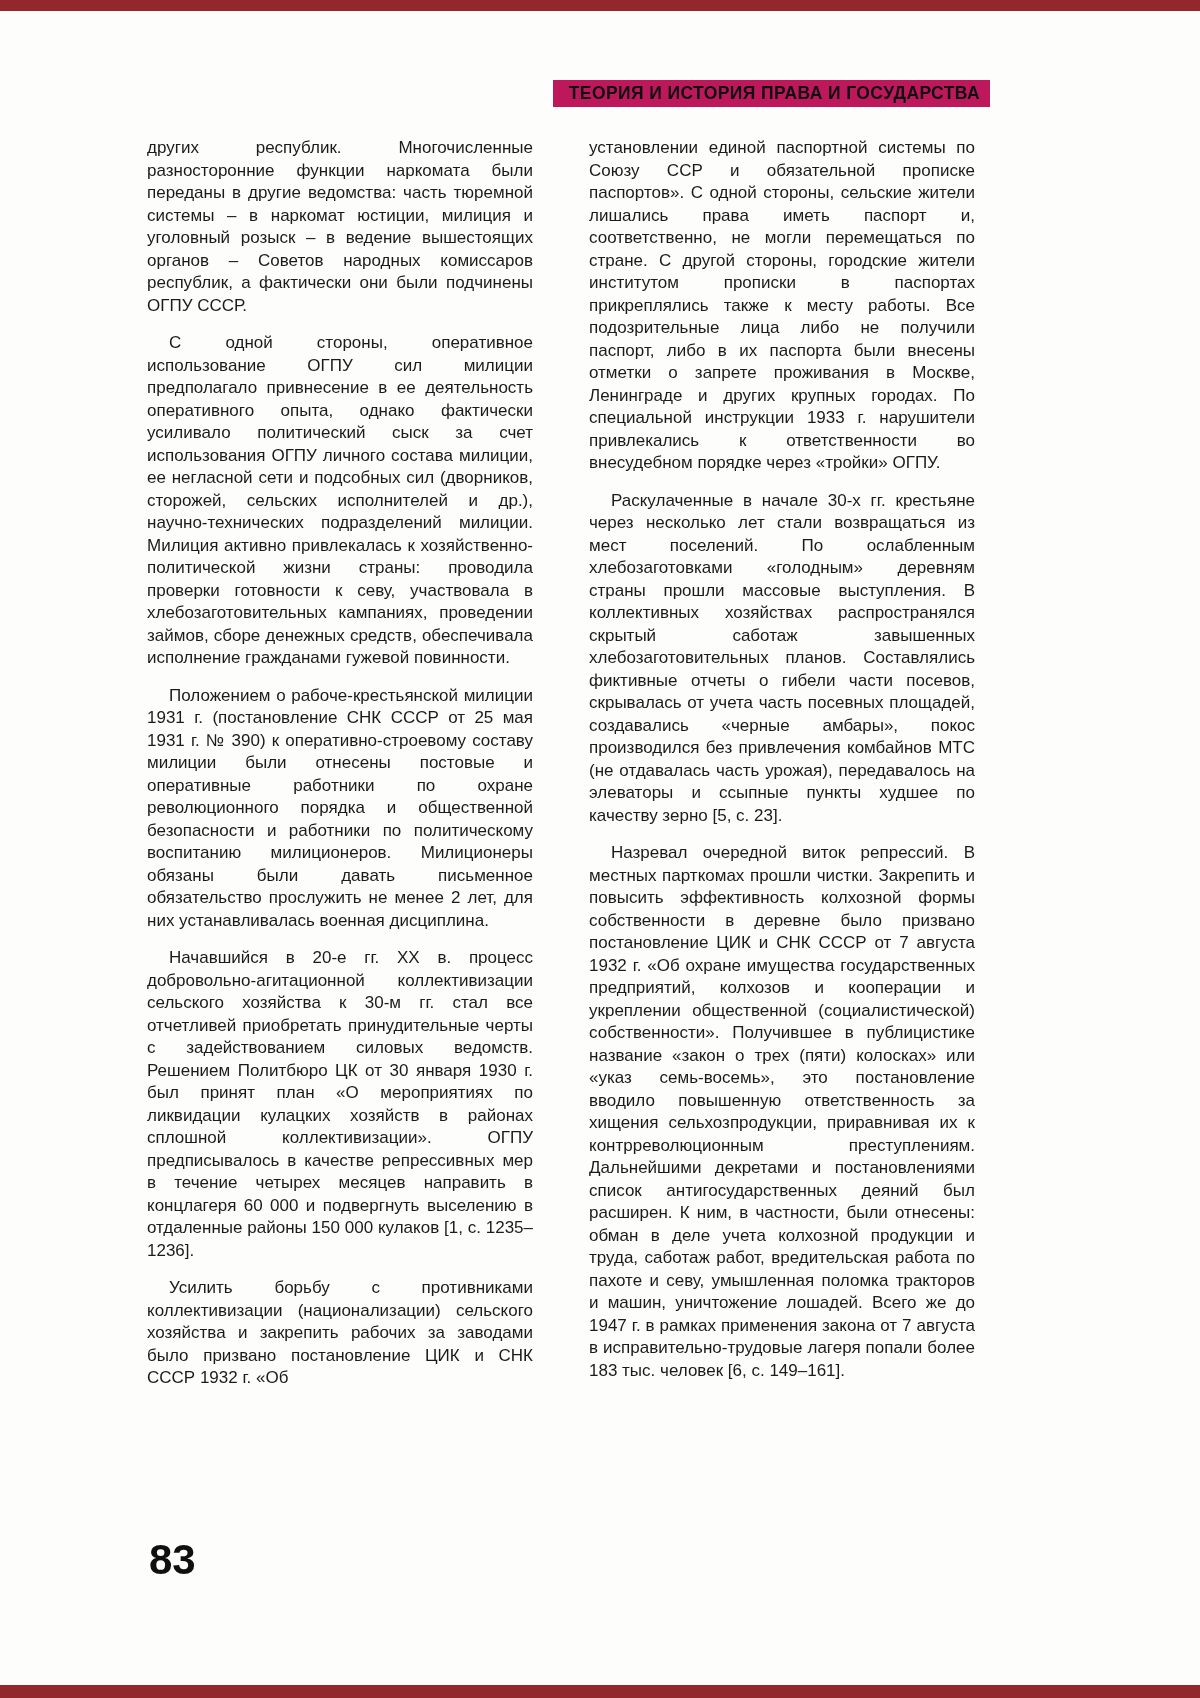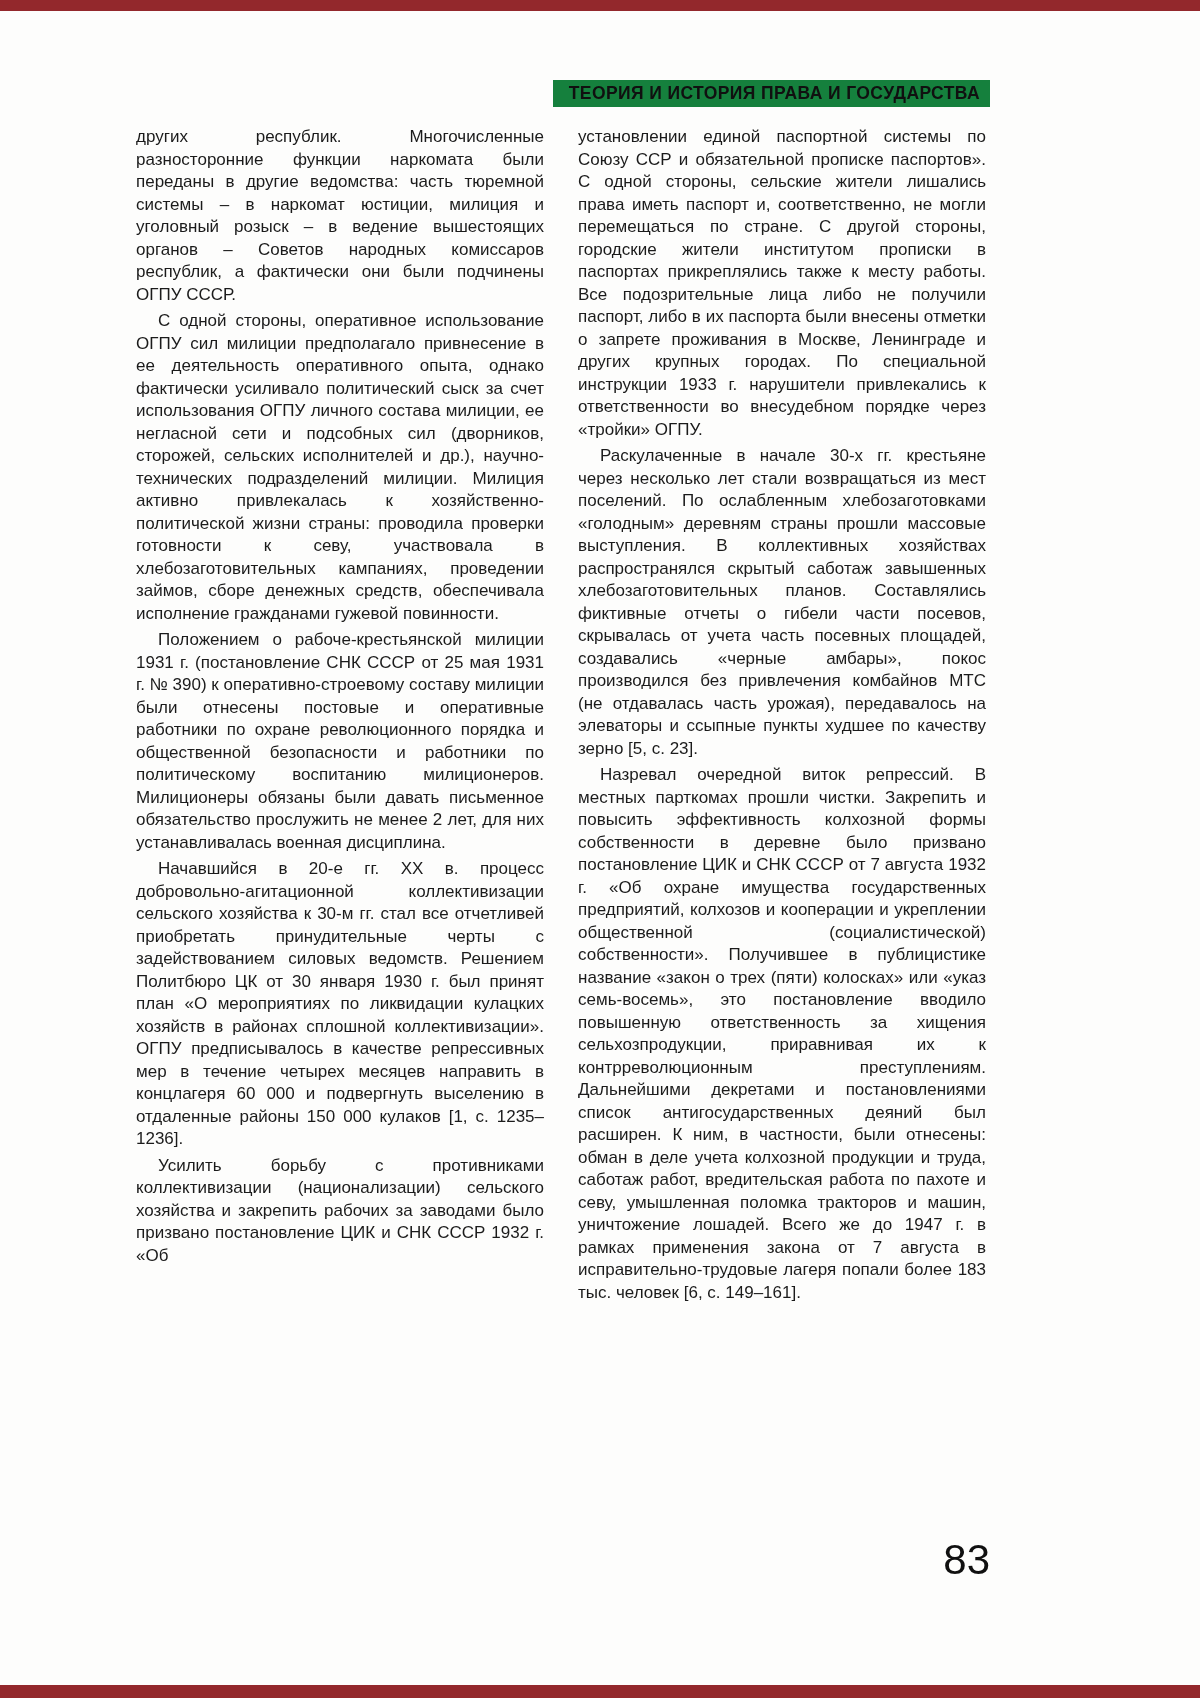--- a/index.html
+++ b/index.html
@@ -27,21 +27,21 @@
 
   .header-row {
     position: absolute;
     top: 80px;
     left: 132px;
     width: 858px;
     text-align: right;
   }
   .header-highlight {
     display: inline-block;
-    background: #15803d;
+    background: #be185d;
     padding: 3px 10px 3px 16px;
     font-weight: bold;
     font-size: 17.5px;
     letter-spacing: 0.4px;
     color: #101010;
     white-space: nowrap;
   }
 
   .content {
     position: absolute;
@@ -51,35 +51,35 @@
     display: flex;
     gap: 26px;
   }
   .column {
     width: 416px;
     font-size: 17px;
     line-height: 22.5px;
     text-align: justify;
   }
   .para {
-    margin: 4px;
+    margin: 15px;
     text-indent: 22px;
   }
   .para.no-indent {
     text-indent: 0;
   }
 
   .page-number {
     position: absolute;
     top: 1536px;
-    left: 132px;
+    left: 149px;
     width: 858px;
-    text-align: right;
+    text-align: left;
     font-size: 42px;
-    font-weight: normal;
+    font-weight: bold;
     color: #101010;
   }
 </style>
 </head>
 <body>
 
 <div class="page">
 
   <div class="edge-bar top"></div>
 

